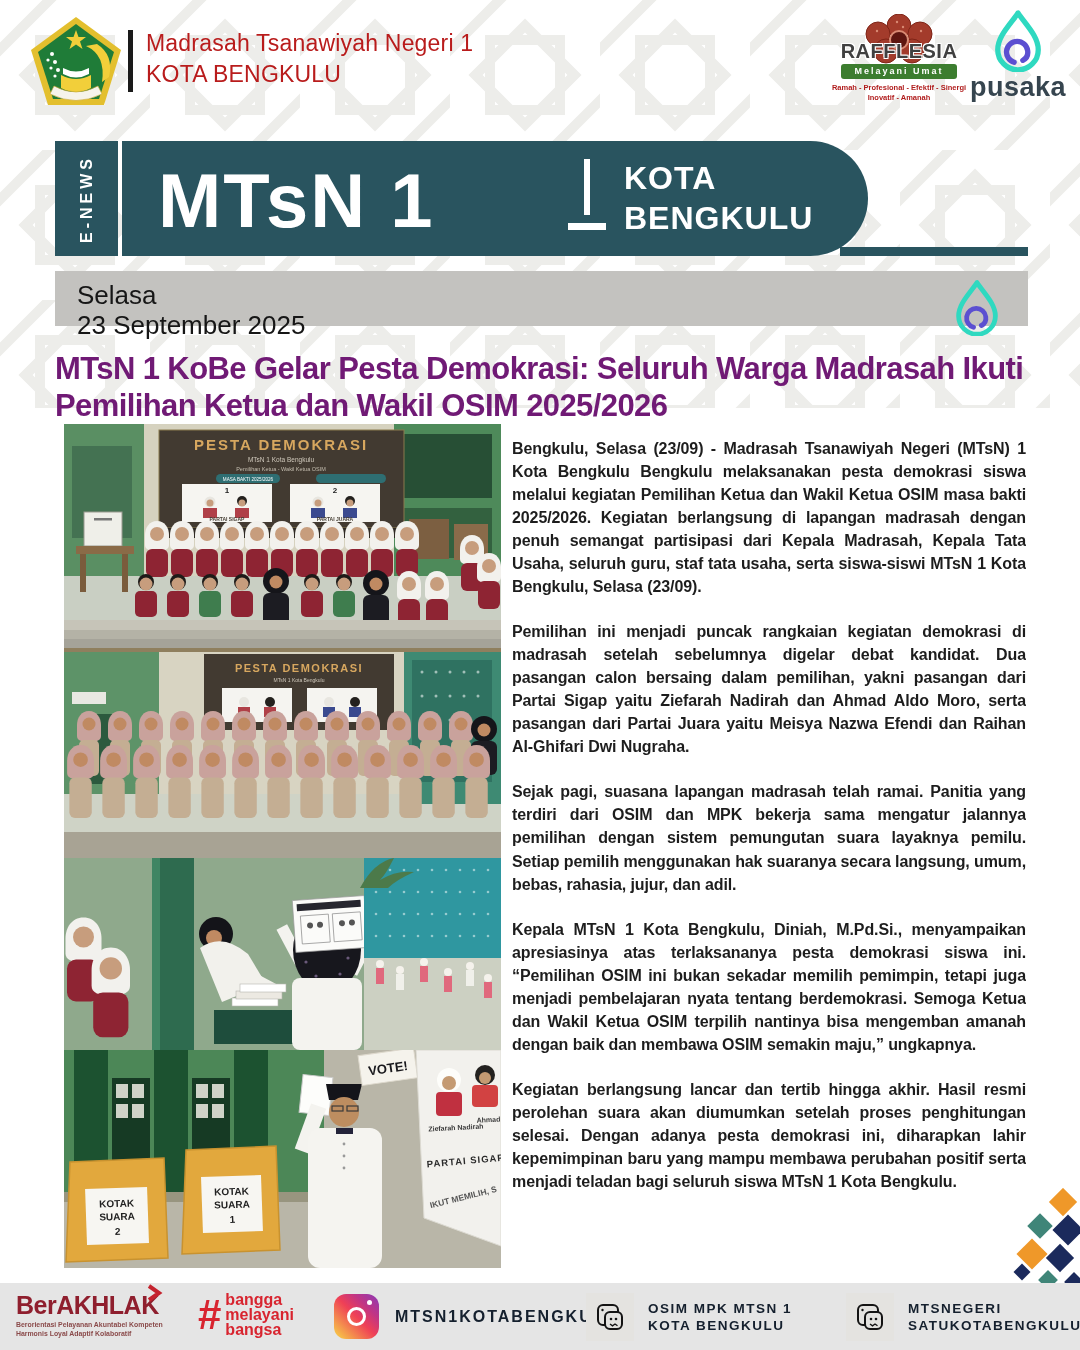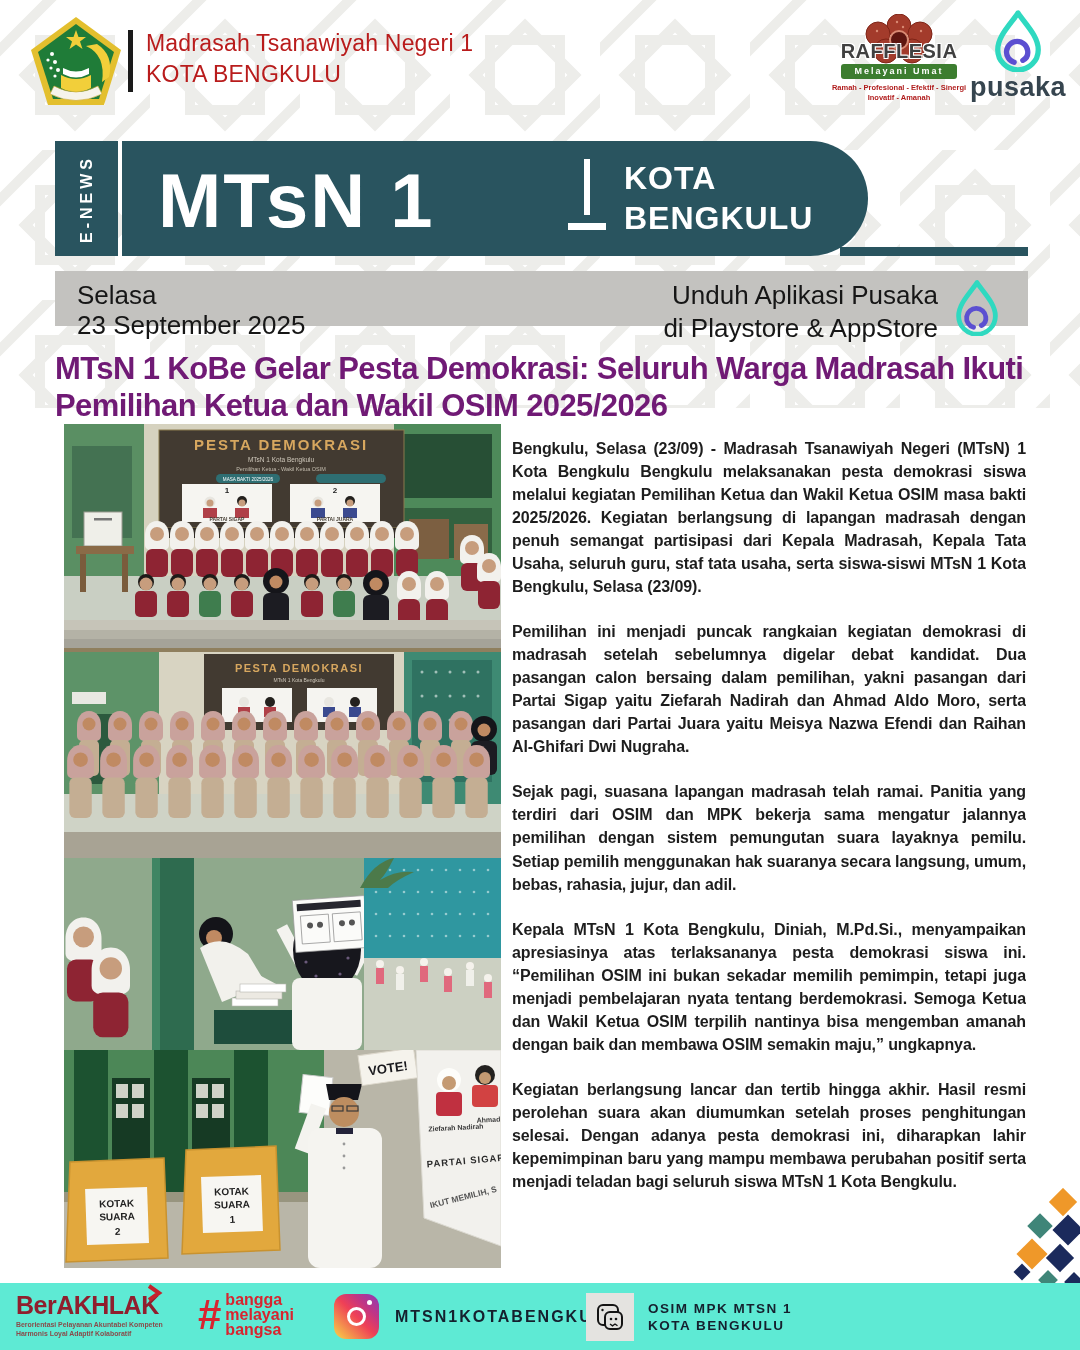--- a/index.html
+++ b/index.html
@@ -24,21 +24,21 @@
   
   .datebar{background:#c3c2bf;}
   .date-txt{font-size:26px;line-height:33px;color:#161616;font-weight:400;}
   .promo-txt{font-size:26px;line-height:33px;color:#161616;font-weight:400;text-align:right;}
   
   .headline{font-size:31px;font-weight:700;letter-spacing:-.6px;line-height:1.2;color:#701a75;}
   
   .article p{margin:0 0 22px 0;font-size:16px;font-weight:700;line-height:1.44;
       text-align:justify;color:#1d1d1d;letter-spacing:-.1px;}
   
-  .footer{background:#5eead4;}
+  .footer{background:#e5e5e5;}
   .bk-title{font-size:25px;font-weight:800;color:#8f1f2e;letter-spacing:-.5px;}
   .bk-tag{font-size:6.9px;line-height:9px;color:#8a4a4a;font-weight:700;}
   .bangga-word{font-size:16px;line-height:15px;font-weight:800;color:#d8242f;}
   .hash{font-size:42px;font-weight:800;color:#d8242f;line-height:42px;}
   .handle{font-size:16px;font-weight:800;letter-spacing:2px;color:#15202e;}
   .handle2{font-size:13.5px;line-height:17px;font-weight:800;letter-spacing:1.5px;color:#15202e;}
   .ig{width:45px;height:45px;border-radius:12px;position:relative;
       background:linear-gradient(45deg,#f7c948 5%,#ef4056 50%,#c13584 72%,#8a3ab9 100%);}
   .ig .lens{position:absolute;left:13px;top:13px;width:13px;height:13px;border:3.5px solid #fff;border-radius:50%;}
   .ig .dot{position:absolute;right:7px;top:6px;width:5px;height:5px;background:#fff;border-radius:50%;}
@@ -159,24 +159,20 @@
     <div class="abs" style="left:446px;top:82px;width:38px;height:7px;background:#fff;"></div>
     <div class="abs" style="left:502px;top:17px;">
       <div class="banner-sub">KOTA</div>
       <div class="banner-sub">BENGKULU</div>
     </div>
   </div>
 
   <div class="abs datebar" style="left:55px;top:271px;width:973px;height:55px;">
     <div class="abs date-txt" style="left:22px;top:8px;">Selasa</div>
     <div class="abs date-txt" style="left:22px;top:38px;">23 September 2025</div>
-    <div class="abs" style="right:90px;top:8px;">
-      <div class="promo-txt">Unduh Aplikasi Pusaka</div>
-      <div class="promo-txt">di Playstore &amp; AppStore</div>
-    </div>
     <svg class="abs" style="right:26px;top:9px;" width="50" height="56" viewBox="0 0 56 64">
       <path d="M28 3 C20 15 7 27 7 41 a21 21 0 0 0 42 0 C49 27 36 15 28 3 Z" fill="none" stroke="#2fd9c0" stroke-width="5.5" stroke-linejoin="round"></path>
       <path d="M24 54 a11 11 0 1 1 14 -12 q1 7 -5 10" fill="none" stroke="#5b4fd1" stroke-width="5.5" stroke-linecap="round"></path>
     </svg>
   </div>
 
   <div class="abs headline" style="left:55px;top:350px;width:975px;">MTsN 1 KoBe Gelar Pesta Demokrasi: Seluruh Warga Madrasah Ikuti Pemilihan Ketua dan Wakil OSIM 2025/2026</div>
 
   <svg class="abs" style="left:64px;top:424px;" width="437" height="228" viewBox="0 0 437 228">
     <rect width="437" height="228" fill="#c9cfc3"></rect>
@@ -560,15 +556,31 @@
           <path d="M15 22 l2.5 1.8 2.5 -1.8 2.5 1.8" fill="none" stroke="#141414" stroke-width="1.4"></path>
           <circle cx="7.5" cy="8" r="1.2" fill="#141414"></circle>
         </svg>
       </div>
       <div>
         <div class="handle2">OSIM MPK MTSN 1</div>
         <div class="handle2">KOTA BENGKULU</div>
       </div>
     </div>
 
+    <div class="abs" style="left:846px;top:10px;display:flex;align-items:center;gap:14px;">
+      <div class="sock">
+        <svg width="30" height="30" viewBox="0 0 30 30">
+          <rect x="3" y="3" width="20" height="20" rx="5" fill="none" stroke="#141414" stroke-width="2"></rect>
+          <rect x="10" y="10" width="17" height="17" rx="5" fill="#e4e3e0" stroke="#141414" stroke-width="2"></rect>
+          <circle cx="16" cy="17" r="1.3" fill="#141414"></circle>
+            <circle cx="21" cy="17" r="1.3" fill="#141414"></circle>
+          <path d="M15 22 l2.5 1.8 2.5 -1.8 2.5 1.8" fill="none" stroke="#141414" stroke-width="1.4"></path>
+          <circle cx="7.5" cy="8" r="1.2" fill="#141414"></circle>
+        </svg>
+      </div>
+      <div>
+        <div class="handle2">MTSNEGERI</div>
+        <div class="handle2">SATUKOTABENGKULU</div>
+      </div>
+    </div>
 
   </div>
 </div>
 
 </body></html>

